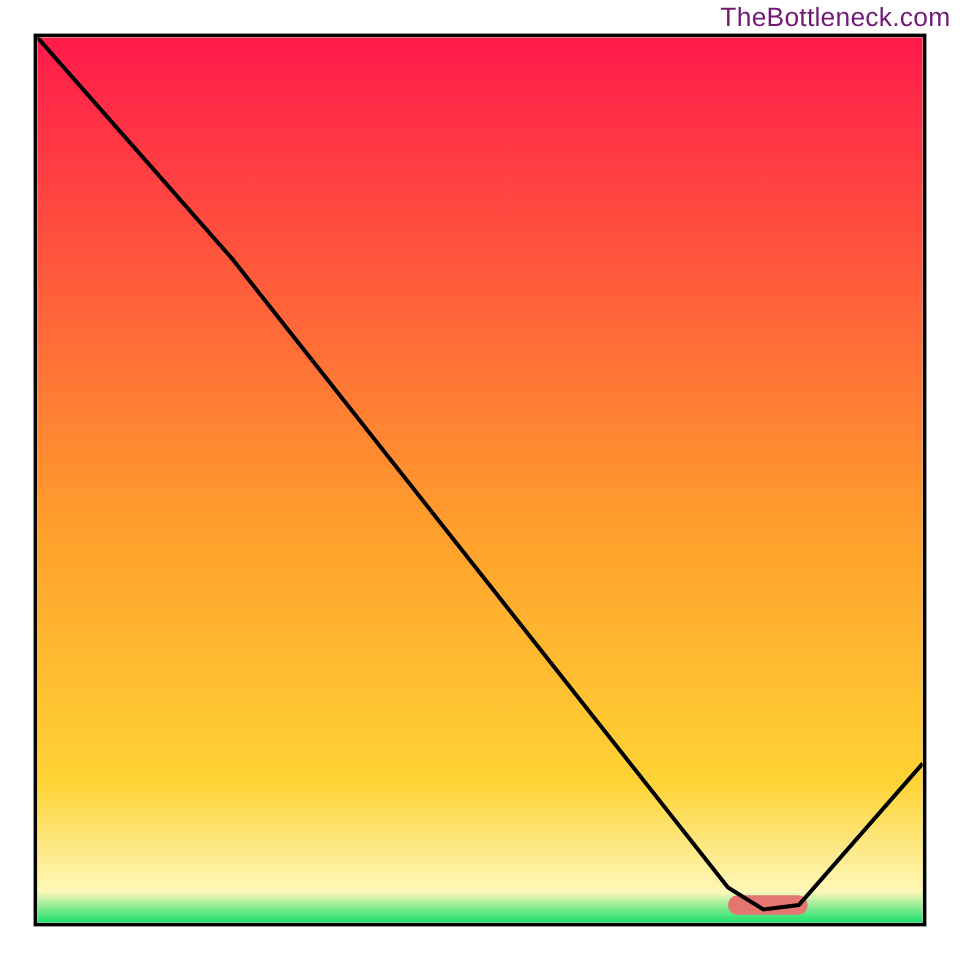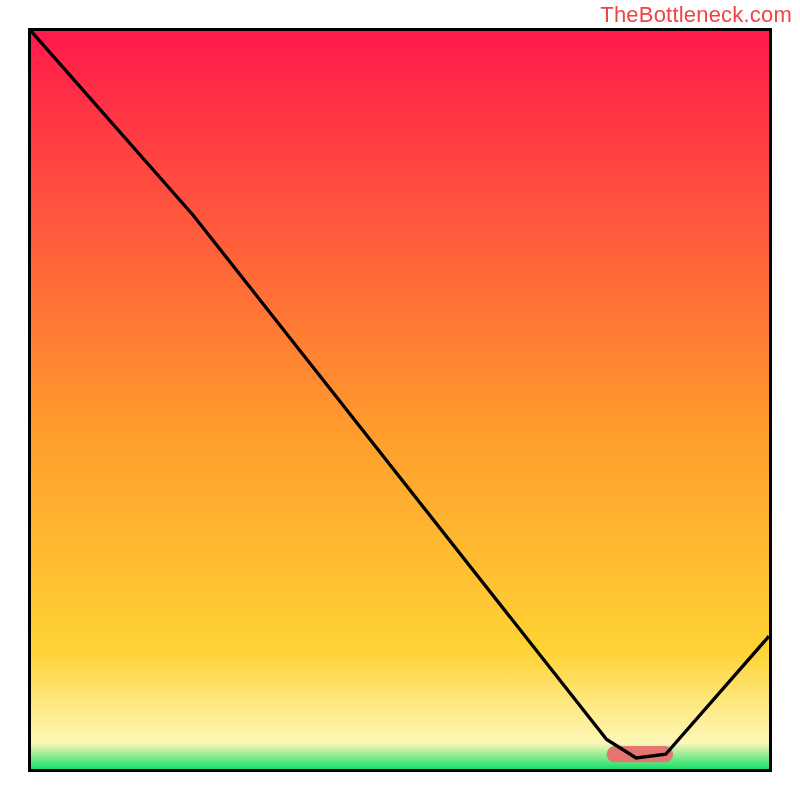--- a/index.html
+++ b/index.html
@@ -6,21 +6,21 @@
   html, body { width: 800px; height: 800px; overflow: hidden; }
   body {
     font-family: Arial, Helvetica, sans-serif;
     background: #ffffff;
     position: relative;
   }
   .watermark {
     position: absolute;
     top: 2px;
     right: 8px;
-    color: #ef4444;
+    color: #701a75;
     font-size: 22px;
     font-weight: 400;
     letter-spacing: 0.2px;
     z-index: 10;
   }
   .plot {
     position: absolute;
     left: 28px;
     top: 28px;
     width: 744px;   

